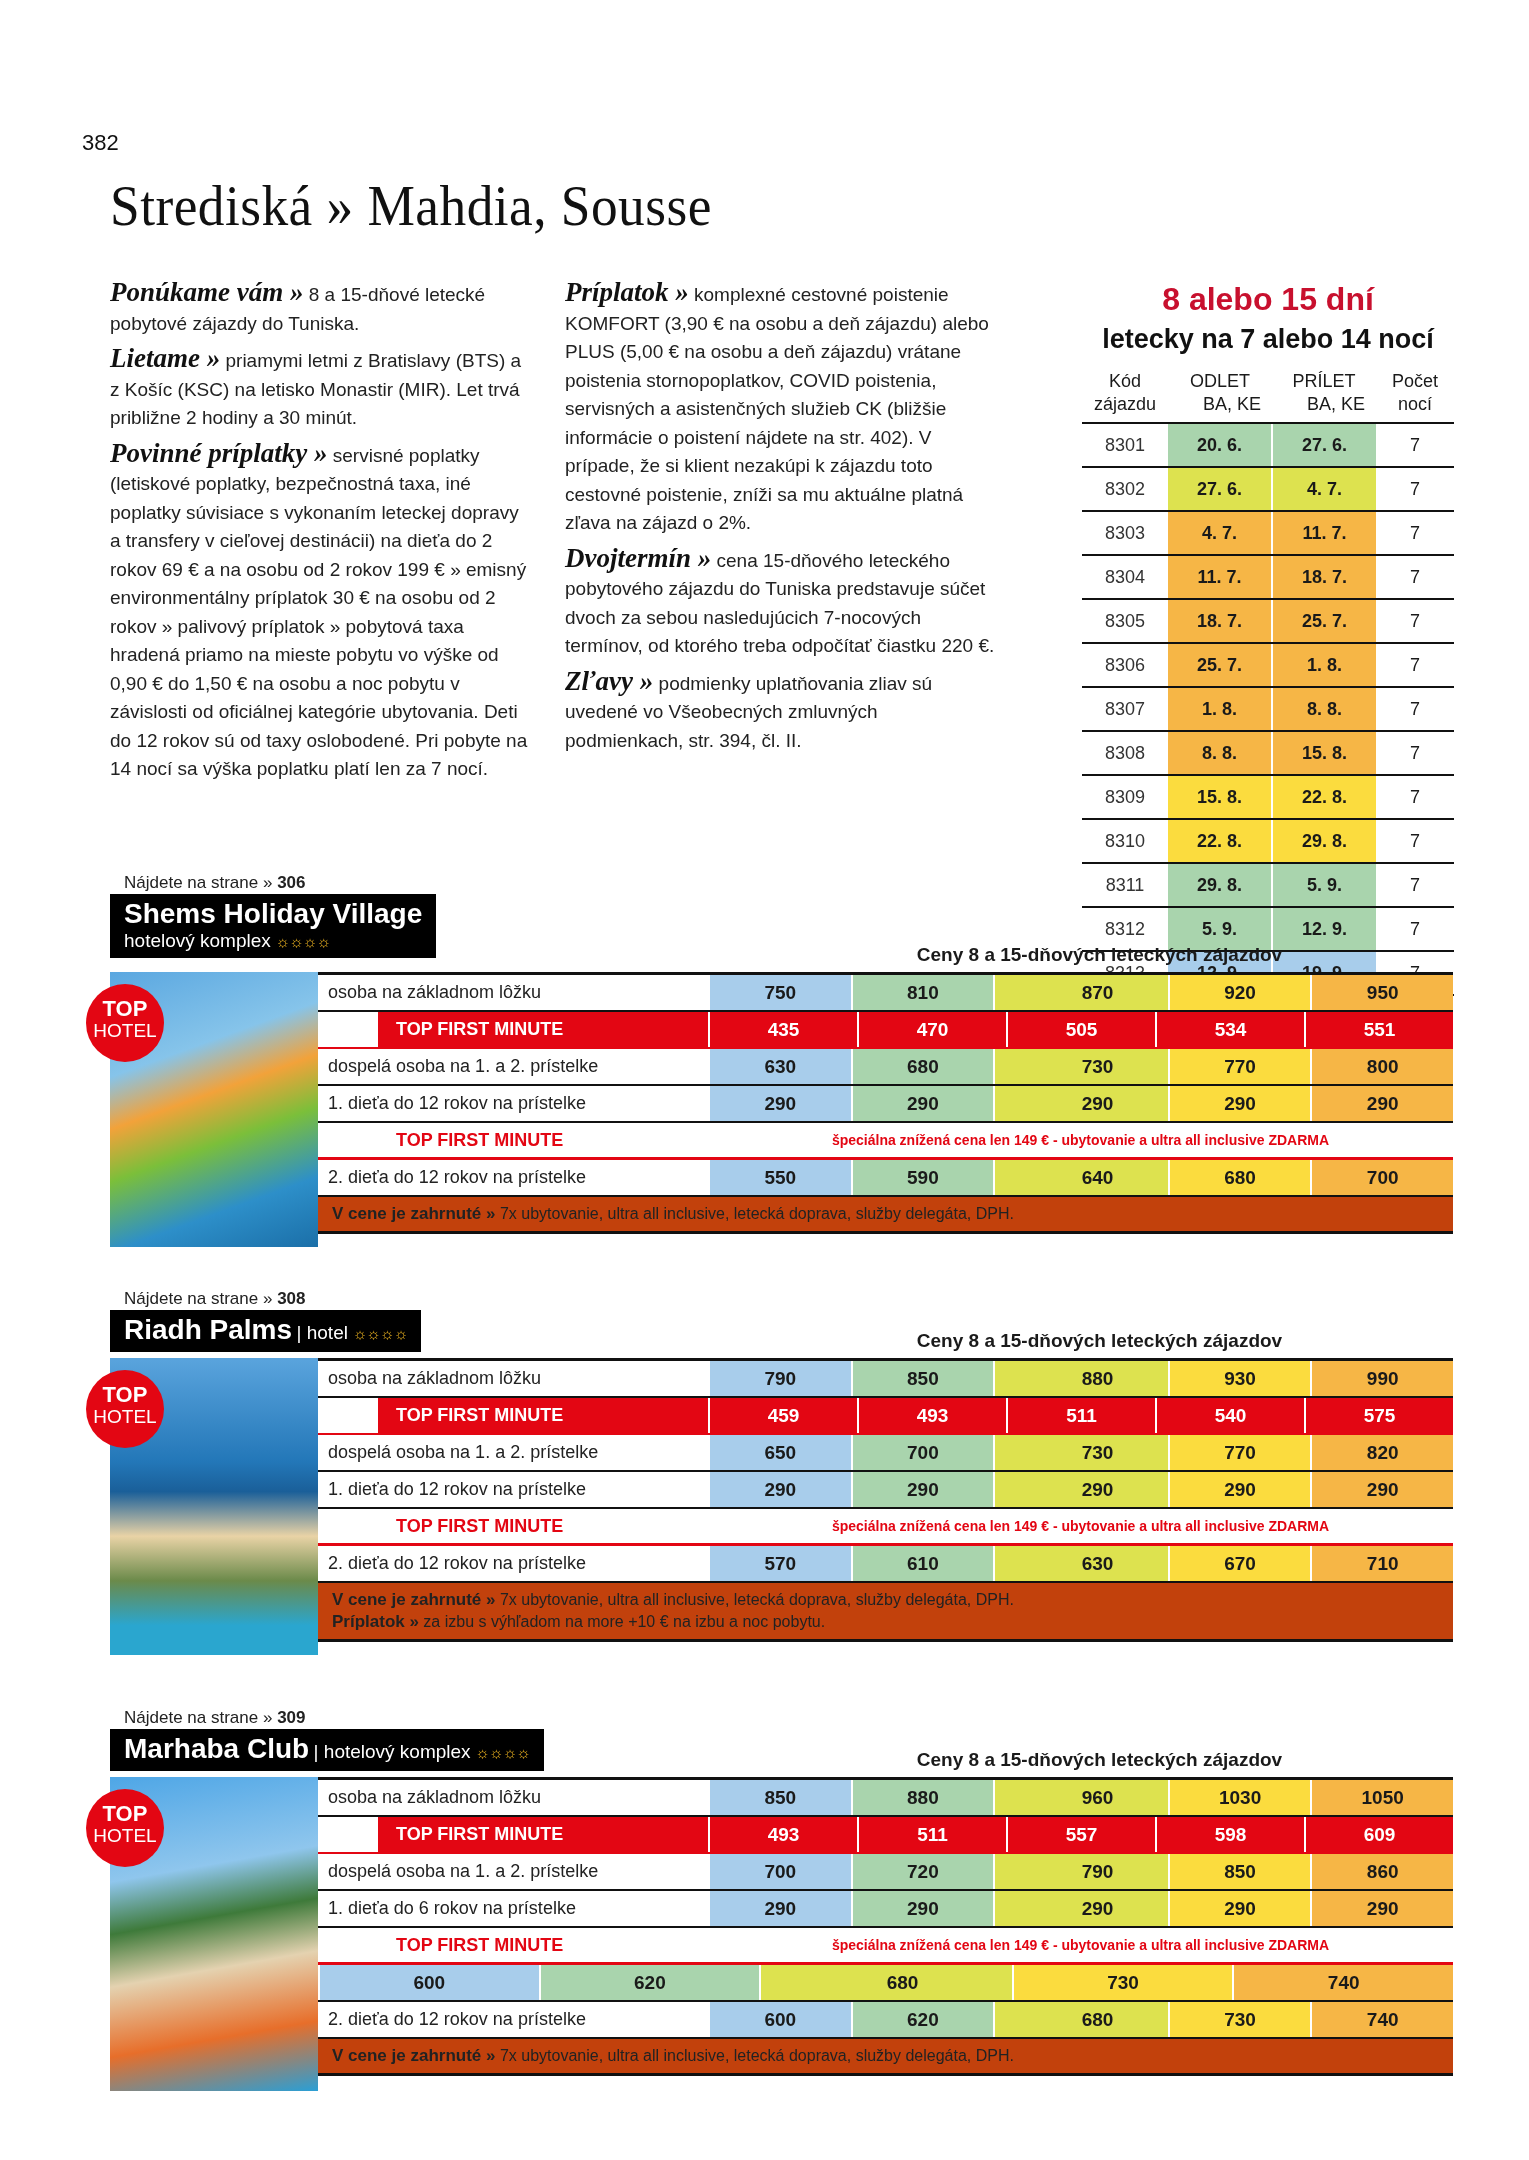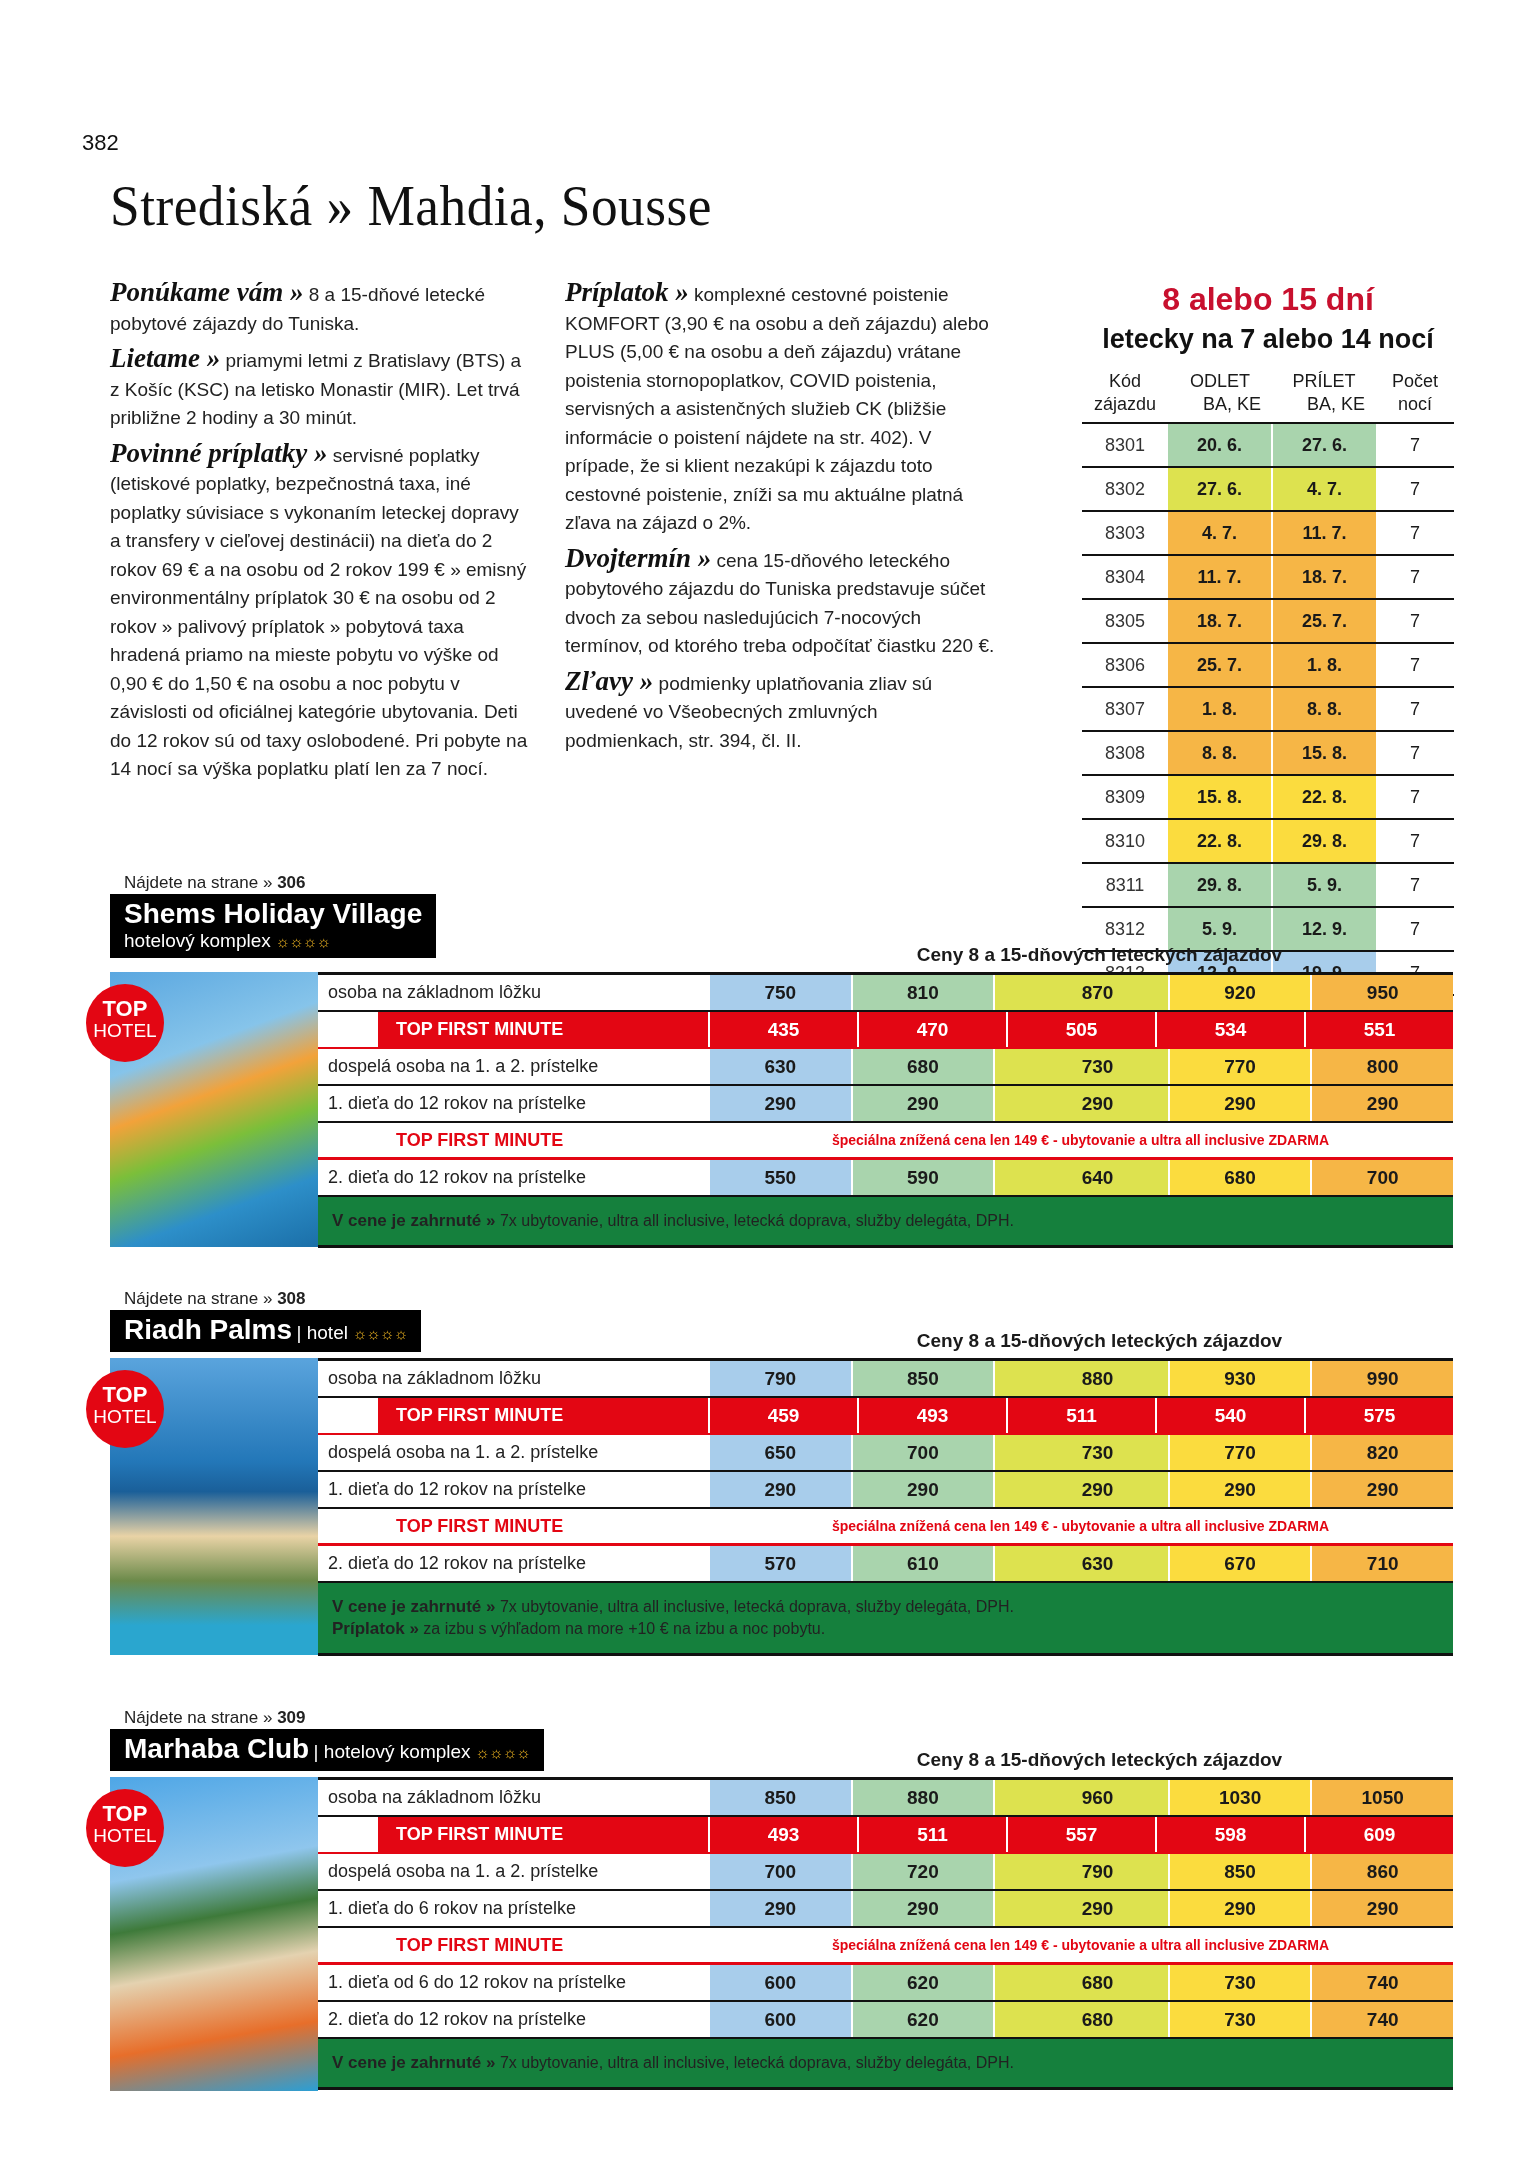--- a/index.html
+++ b/index.html
@@ -42,21 +42,21 @@
   .prow .v { flex: 1; display: flex; align-items: center; justify-content: center; font-size: 19px; font-weight: bold; border-left: 2px solid #fff; }
   .c0 { background: #a8cdeb; text-align: center; } .c1 { background: #a9d4ad; } .c2 { background: #dde24f; padding-left: 32px; } .c3 { background: #fbdc3e; } .c4 { background: #f6b646; }
   .prow.red { background: #fff; border-bottom: 2px solid #e30613; }
   .prow.red .lbl { padding-left: 0; }
   .prow.red .lbl .gap { width: 60px; height: 100%; background: #fff; }
   .prow.red .lbl .txt { flex: 1; background: #e30613; color: #fff; height: 100%; display: flex; align-items: center; font-weight: bold; padding-left: 18px; }
   .prow.red .v { background: #e30613; color: #fff; }
   .prow.special { border-bottom: 3px solid #e30613; }
   .prow.special .lbl { color: #e30613; font-weight: bold; padding-left: 78px; }
   .prow.special .stext { flex: 1; color: #e30613; font-weight: bold; font-size: 14px; display: flex; align-items: center; justify-content: center; }
-  .incl { background: #15803d; border-bottom: 3px solid #111; padding: 13px 14px; font-size: 16px; line-height: 22px; color: #222; }
+  .incl { background: #c2410c; border-bottom: 3px solid #111; padding: 6px 14px; font-size: 16px; line-height: 22px; color: #222; }
   .incl b { font-size: 17px; font-weight: bold; }
   .img1 { background: linear-gradient(160deg, #5aa7e0 0%, #86c4ea 30%, #f2a23a 45%, #7bbf3a 60%, #2d8fc9 80%, #1b6fa8 100%); }
   .img2 { background: linear-gradient(180deg, #5aa4dd 0%, #2377b8 35%, #1a5f99 45%, #e9d3a6 60%, #6b8a4a 75%, #2aa6cf 90%); }
   .img3 { background: linear-gradient(170deg, #4ea6e6 0%, #8fc6ed 30%, #3e7a3a 45%, #e4d2b0 60%, #e76e2a 80%, #2a9fd5 100%); }
 </style>
 </head>
 <body>
 
 <div class="page-num">382</div>
 <div class="page-title">Strediská » Mahdia, Sousse</div>
@@ -312,21 +312,20 @@
           <div class="v c1">290</div>
           <div class="v c2">290</div>
           <div class="v c3">290</div>
           <div class="v c4">290</div>
         </div>
         <div class="prow special">
           <div class="lbl">TOP FIRST MINUTE</div>
           <div class="stext">špeciálna znížená cena len 149 € - ubytovanie a ultra all inclusive ZDARMA</div>
         </div>
         <div class="prow">
-          <div class="lbl">1. dieťa od 6 do 12 rokov na prístelke</div>
           <div class="v c0">600</div>
           <div class="v c1">620</div>
           <div class="v c2">680</div>
           <div class="v c3">730</div>
           <div class="v c4">740</div>
         </div>
         <div class="prow">
           <div class="lbl">2. dieťa do 12 rokov na prístelke</div>
           <div class="v c0">600</div>
           <div class="v c1">620</div>

